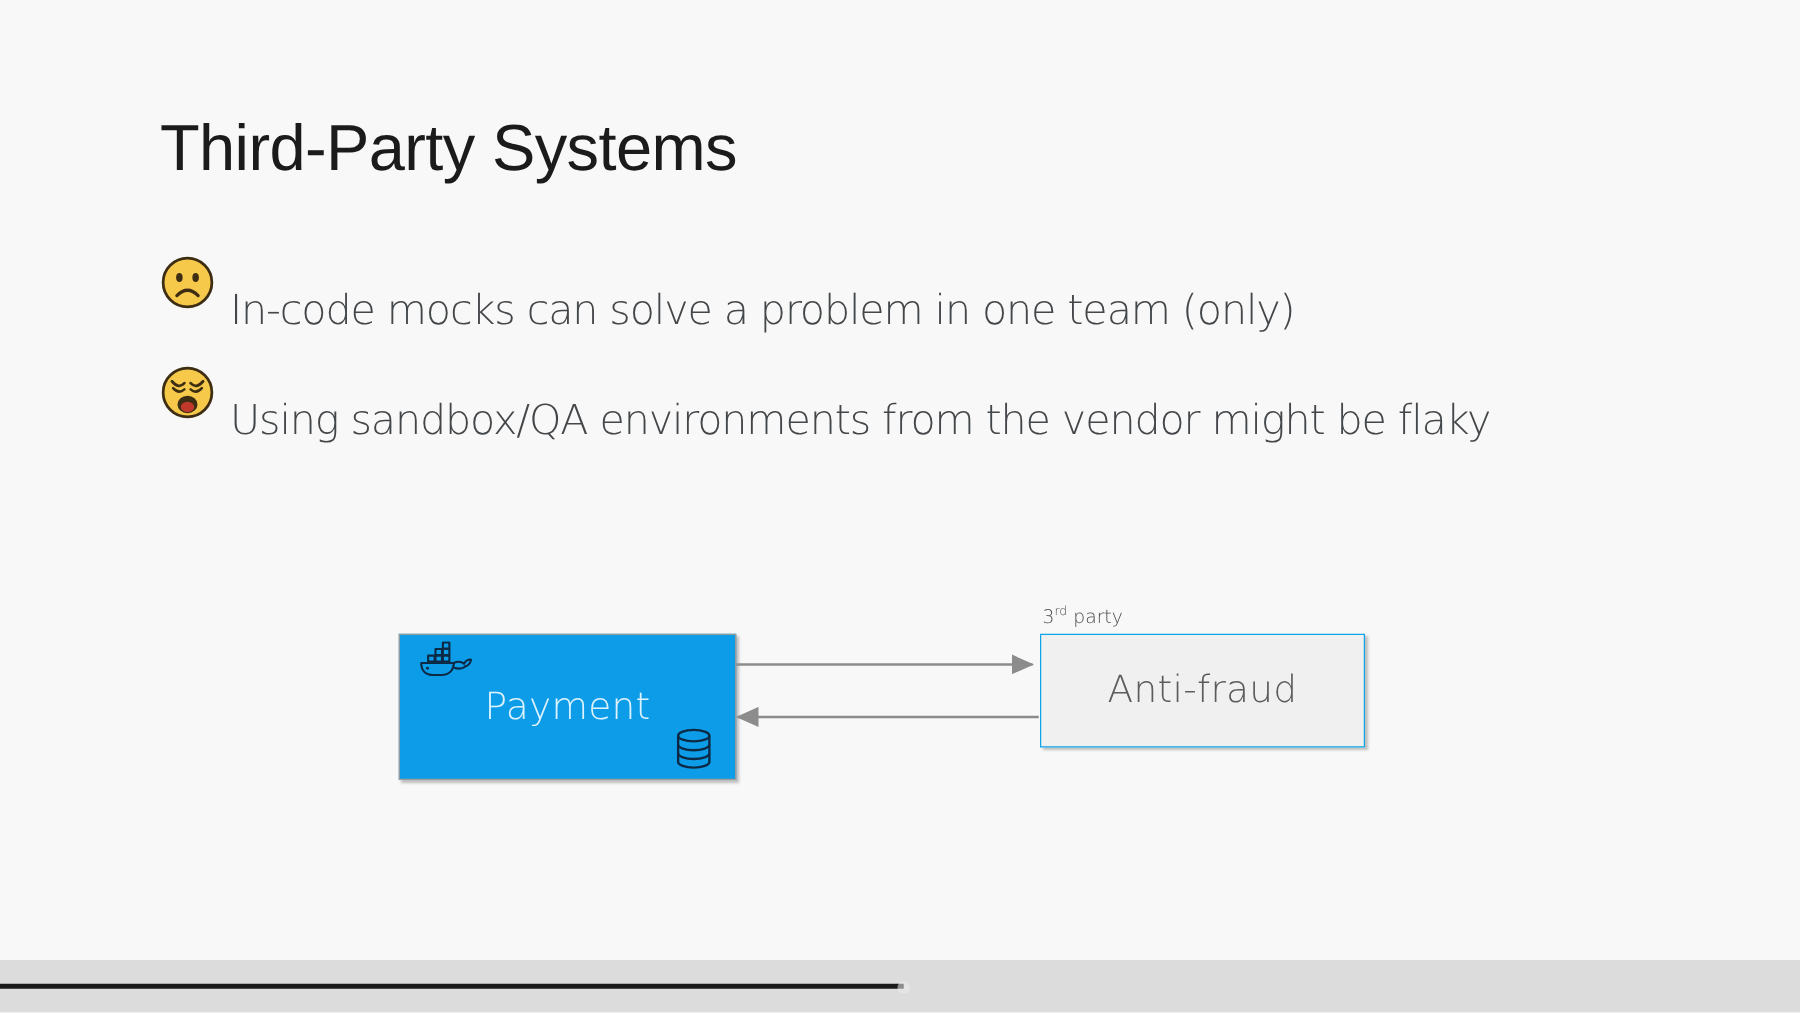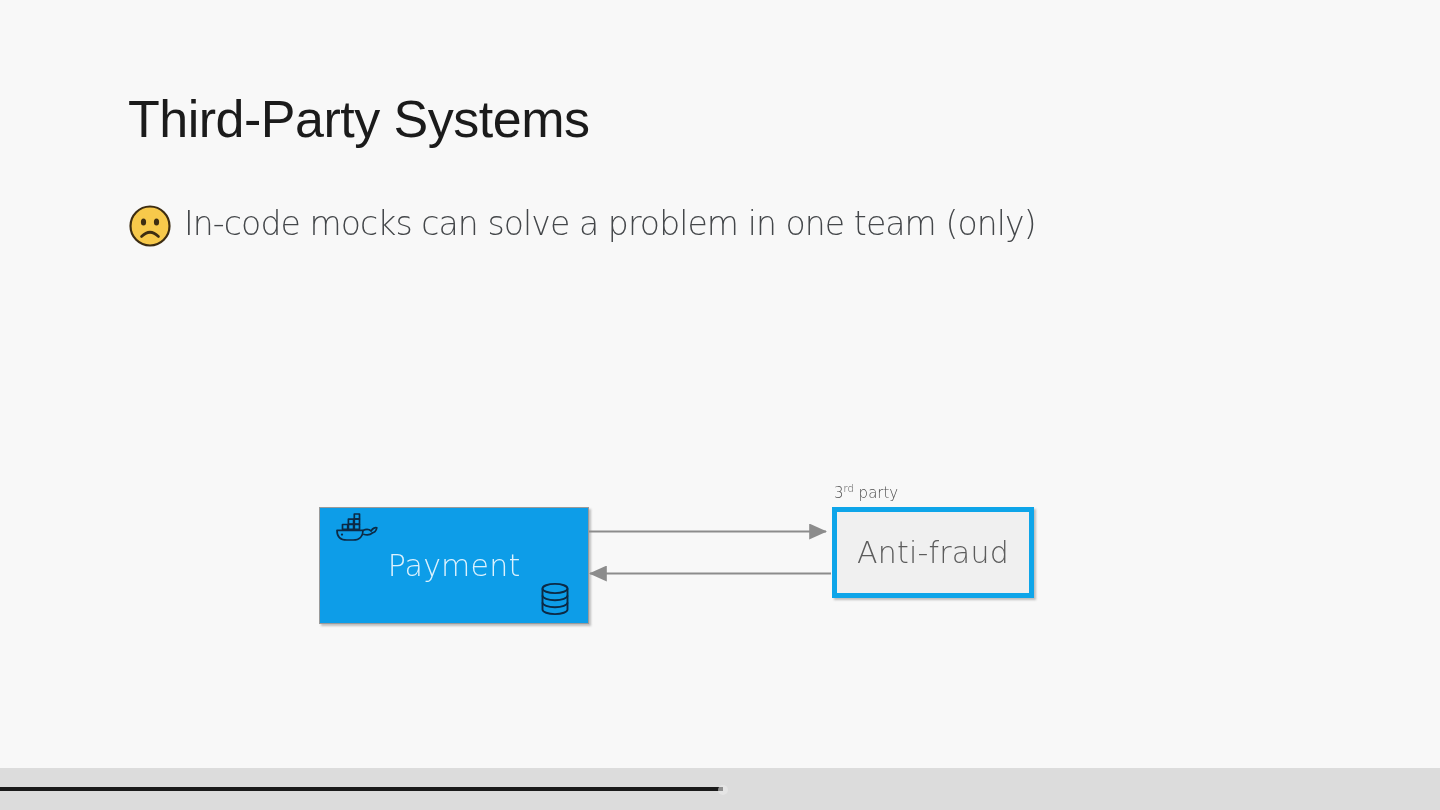--- a/index.html
+++ b/index.html
@@ -57,20 +57,21 @@
   }
   .bullet-text {
     margin-left: 12px;
     font-family: "DejaVu Sans", sans-serif;
     font-size: 33px;
     font-weight: 300;
     color: #44474a;
     letter-spacing: -0.9px;
     line-height: 44px;
     white-space: nowrap;
+    margin-top: 24px;
     -webkit-font-smoothing: antialiased;
   }
 
   
   #diagram {
     position: absolute;
     left: 16px;
     top: 0;
     width: 1440px;
     height: 810px;
@@ -115,24 +116,24 @@
     right: 18px;
     bottom: 7px;
     width: 30px;
     height: 34px;
   }
 
   #antifraud-box {
     position: absolute;
     left: 816px;
     top: 507px;
-    width: 202px;
+    width: 260px;
     height: 91px;
     background: #f0f0f0;
-    border: 5px solid #0ea5e9;
+    border: 1px solid #0ea5e9;
     box-sizing: border-box;
     box-shadow: 2px 2px 2px rgba(120,120,120,0.45);
   }
   #antifraud-label {
     position: absolute;
     left: 0;
     right: 0;
     top: 50%;
     transform: translateY(-52%);
     text-align: center;
@@ -215,20 +216,34 @@
         <svg viewBox="0 0 44 44" width="44" height="44" aria-hidden="true">
           <circle cx="22" cy="22" r="19.5" fill="#f7c94b" stroke="#3d2d12" stroke-width="2.2"></circle>
           <ellipse cx="15.5" cy="18" rx="2.6" ry="3.6" fill="#3d2d12"></ellipse>
           <ellipse cx="28.5" cy="18" rx="2.6" ry="3.6" fill="#3d2d12"></ellipse>
           <path d="M13.5 32.5 Q22 24 30.5 32.5" fill="none" stroke="#3d2d12" stroke-width="2.6" stroke-linecap="round"></path>
         </svg>
       </div>
       <div class="bullet-text">In-code mocks can solve a problem in one team (only)</div>
     </div>
 
+    <div class="bullet-row">
+      <div class="bullet-emoji">
+        <svg viewBox="0 0 44 44" width="44" height="44" aria-hidden="true">
+          <circle cx="22" cy="22" r="19.5" fill="#f7c94b" stroke="#3d2d12" stroke-width="2.2"></circle>
+          <path d="M9.5 13 Q15 19.5 19.5 14.5" fill="none" stroke="#3d2d12" stroke-width="2.2" stroke-linecap="round"></path>
+          <path d="M34.5 13 Q29 19.5 24.5 14.5" fill="none" stroke="#3d2d12" stroke-width="2.2" stroke-linecap="round"></path>
+          <path d="M10.5 18.5 Q15 23.5 19.5 19.5" fill="none" stroke="#3d2d12" stroke-width="2" stroke-linecap="round"></path>
+          <path d="M33.5 18.5 Q29 23.5 24.5 19.5" fill="none" stroke="#3d2d12" stroke-width="2" stroke-linecap="round"></path>
+          <ellipse cx="22" cy="31.5" rx="8" ry="7" fill="#3d2d12"></ellipse>
+          <ellipse cx="22" cy="33.5" rx="5.4" ry="4.2" fill="#c0392b"></ellipse>
+        </svg>
+      </div>
+      <div class="bullet-text">Using sandbox/QA environments from the vendor might be flaky</div>
+    </div>
 
   </div>
 
   <div id="diagram">
 
     <div id="third-party-label"><span>3</span><sup>rd</sup><span> party</span></div>
 
     <div id="payment-box">
       <div id="docker-icon">
         <svg viewBox="0 0 46 36" width="46" height="36" aria-hidden="true">

